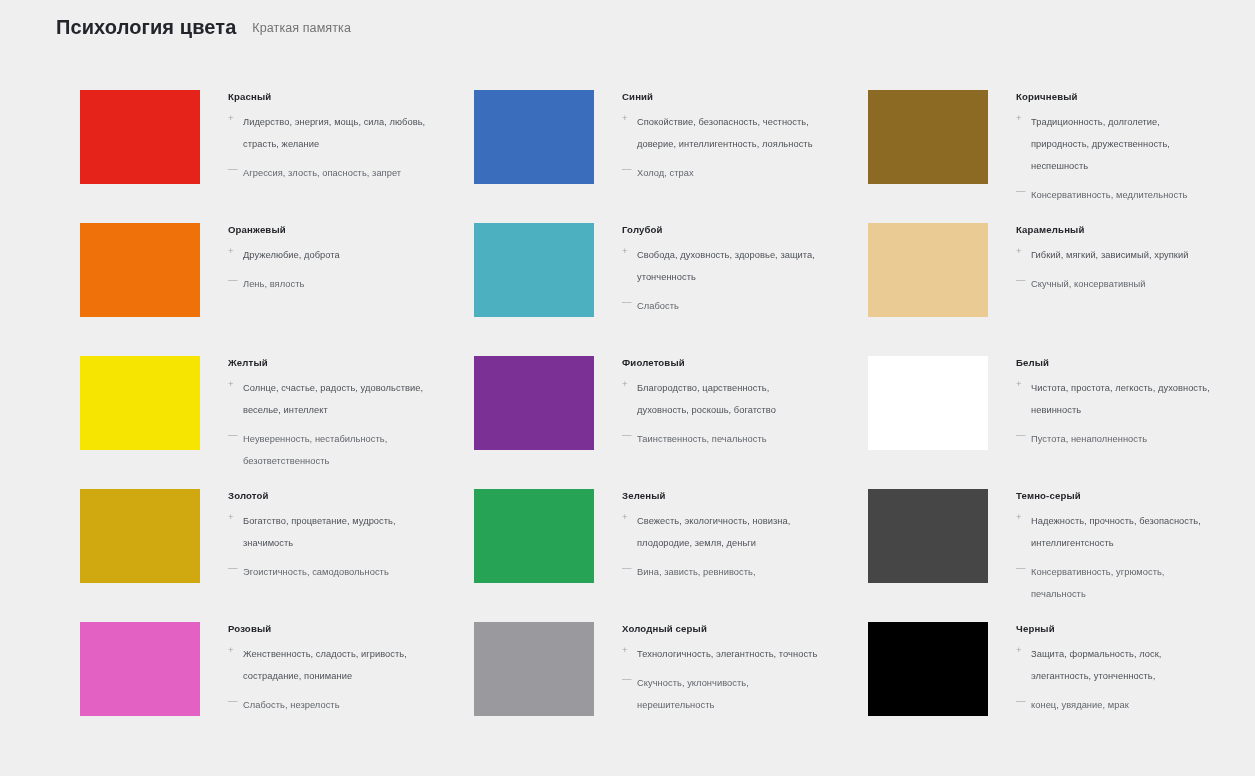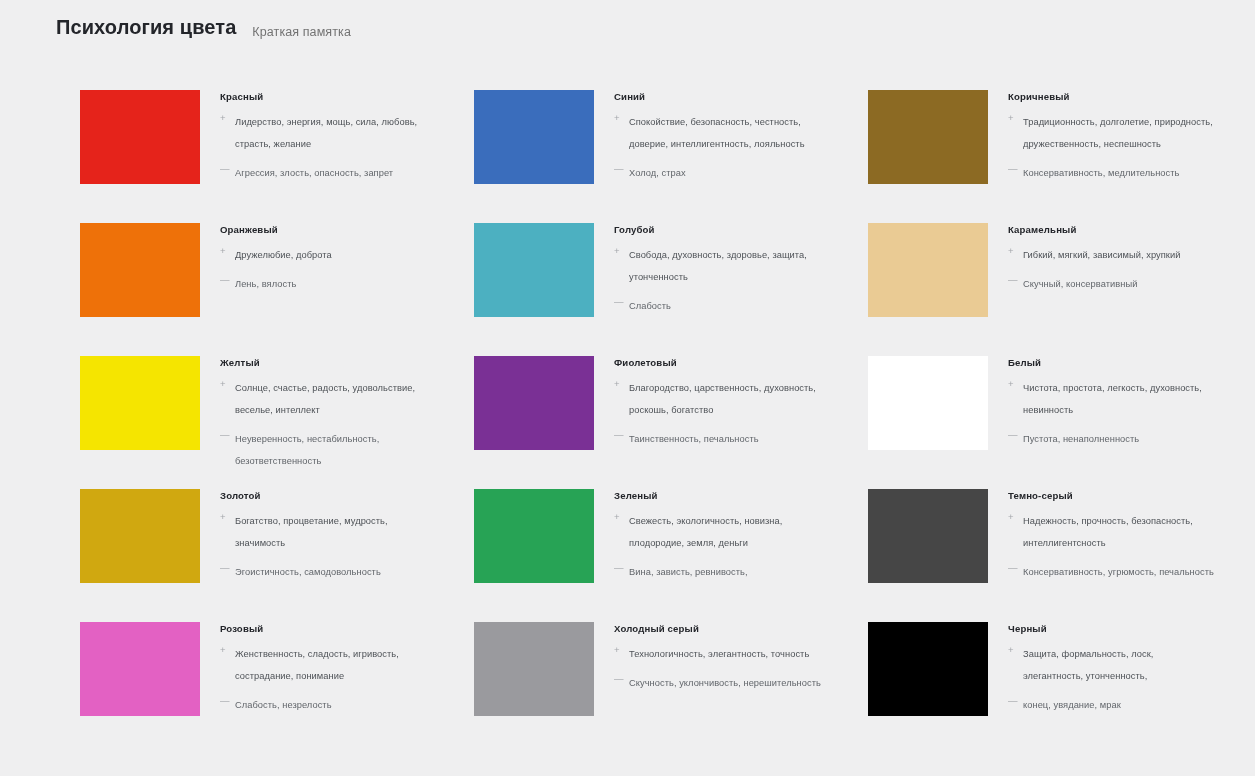--- a/index.html
+++ b/index.html
@@ -22,21 +22,21 @@
     width: 1255px;
     height: 776px;
     background: #efeff0;
   }
   
   .header {
     position: absolute;
     left: 56px;
     top: 16px;
     display: flex;
-    align-items: flex-end;
+    align-items: center;
     gap: 16px;
   }
   .header-title {
     font-size: 20px;
     font-weight: bold;
     color: #23252a;
     letter-spacing: 0.1px;
   }
   .header-subtitle {
     font-size: 12.5px;
@@ -52,21 +52,21 @@
     width: 1160px;
     display: grid;
     grid-template-columns: 372px 372px 372px;
     grid-auto-rows: 133px;
     column-gap: 22px;
     row-gap: 0px;
   }
   .card {
     display: flex;
     align-items: flex-start;
-    gap: 20px;
+    gap: 28px;
     padding-left: 24px;
   }
   .swatch {
     width: 120px;
     height: 94px;
     flex: 0 0 120px;
     border: 0;
   }
   .card-text {
     padding-top: 2px;

